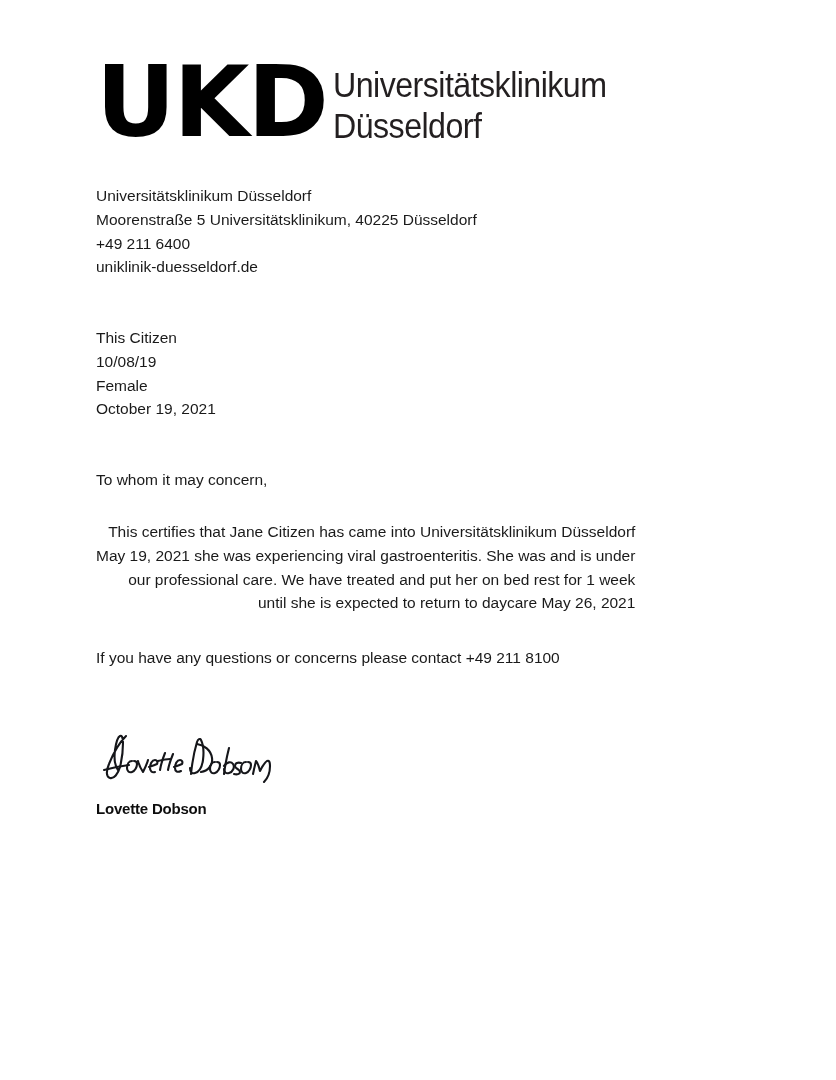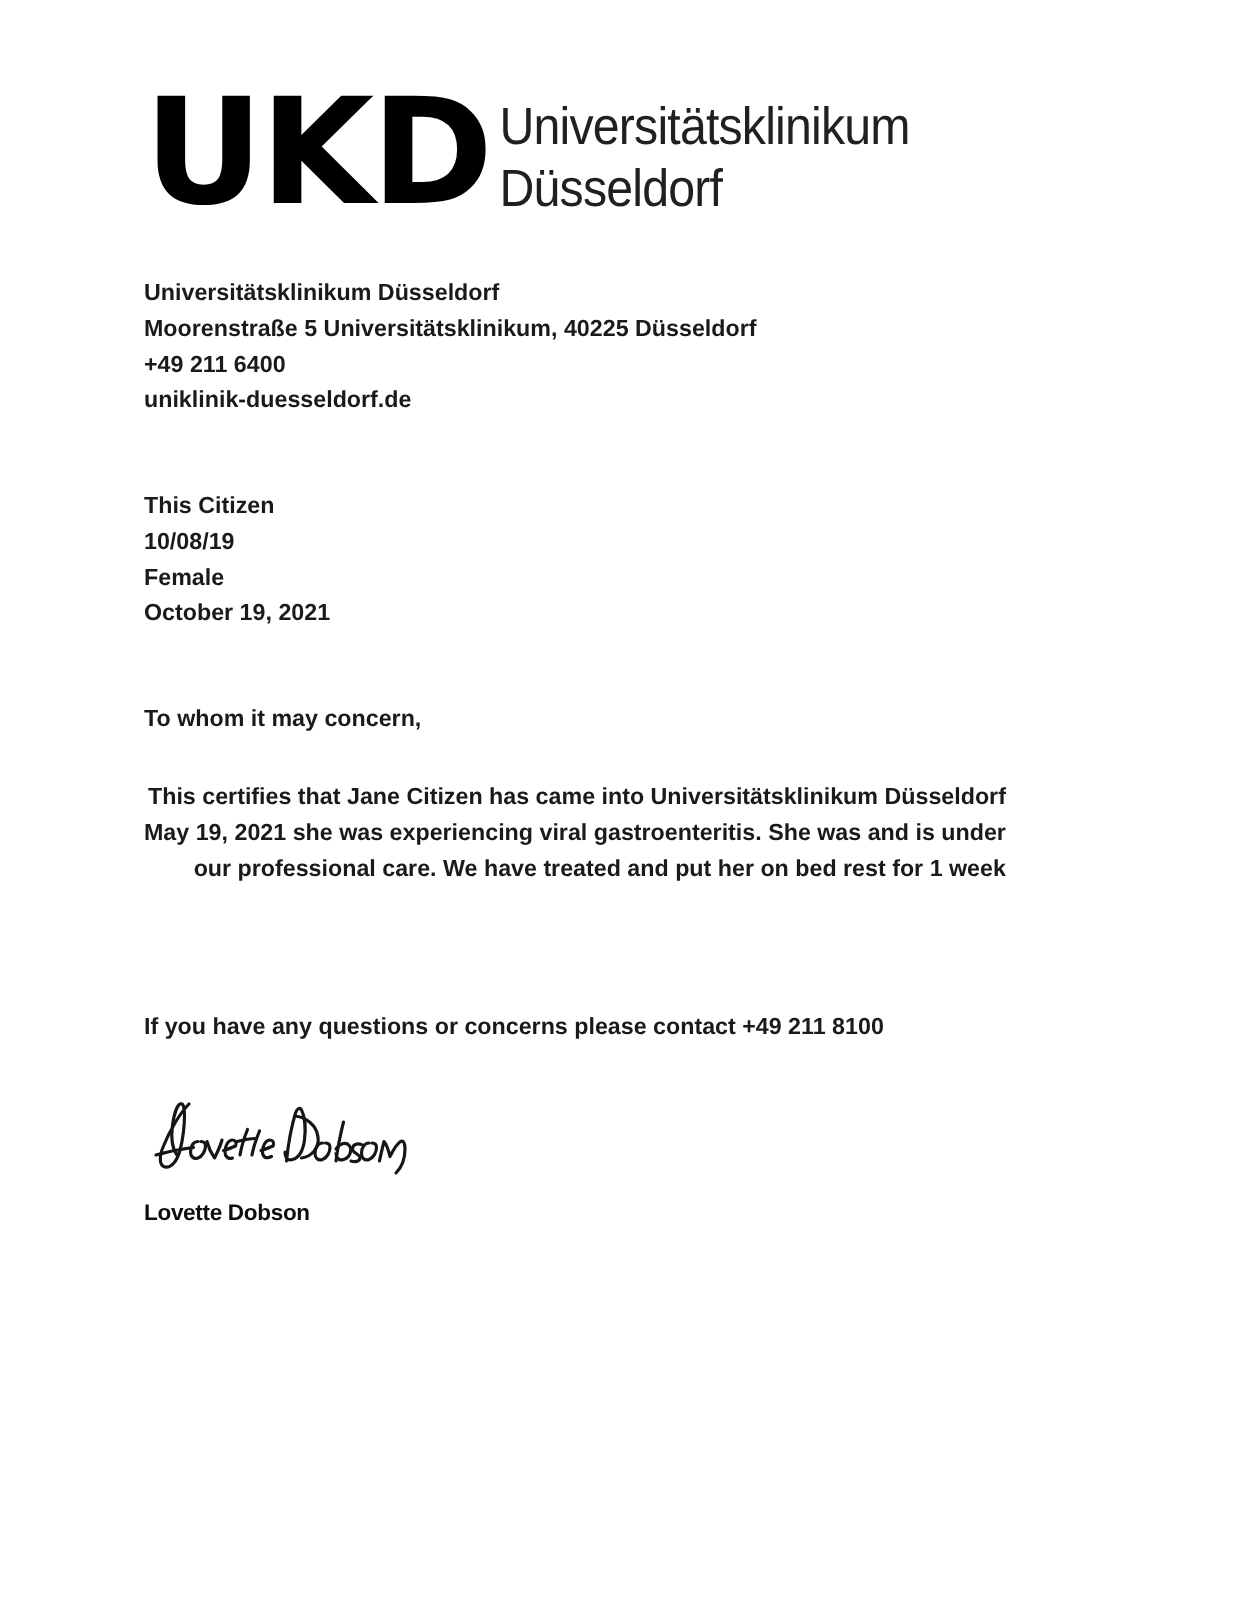--- a/index.html
+++ b/index.html
@@ -62,28 +62,27 @@
   
   .block {
     position: absolute;
     left: 96px;
   }
   .block .line {
     font-size: 15.5px;
     line-height: 23.8px;
     color: #1a1a1a;
     white-space: nowrap;
-    font-weight: bold;
   }
 
   #clinic-address { top: 184px; }
   #patient-details { top: 326px; }
   #salutation      { top: 468px; }
   #body-paragraph  { top: 520px; text-align: right; }
-  #contact-line    { top: 673px; }
+  #contact-line    { top: 646px; }
 
   #body-paragraph .line { white-space: nowrap; }
 
   
   .signature-block {
     position: absolute;
     left: 96px;
     top: 728px;
   }
   .signature-mark {
@@ -135,20 +134,21 @@
   </div>
 
   <div class="block" id="salutation">
     <div class="line">To whom it may concern,</div>
   </div>
 
   <div class="block" id="body-paragraph">
     <div class="line">This certifies that Jane Citizen has came into Universitätsklinikum Düsseldorf</div>
     <div class="line">May 19, 2021 she was experiencing viral gastroenteritis. She was and is under</div>
     <div class="line">our professional care. We have treated and put her on bed rest for 1 week</div>
+    <div class="line">until she is expected to return to daycare May 26, 2021</div>
   </div>
 
   <div class="block" id="contact-line">
     <div class="line">If you have any questions or concerns please contact +49 211 8100</div>
   </div>
 
   <div class="signature-block">
     <svg class="signature-mark" viewBox="0 0 180 56">
 
       <path d="M30 8 C24 14 17 26 13 36 C10 43 10 49 14 50 C18 51 22 46 24 39 C26 31 27 22 27 15 C27 10 26 7 24 8 C22 9 20 15 19 22 C18 30 19 38 22 42"></path>

